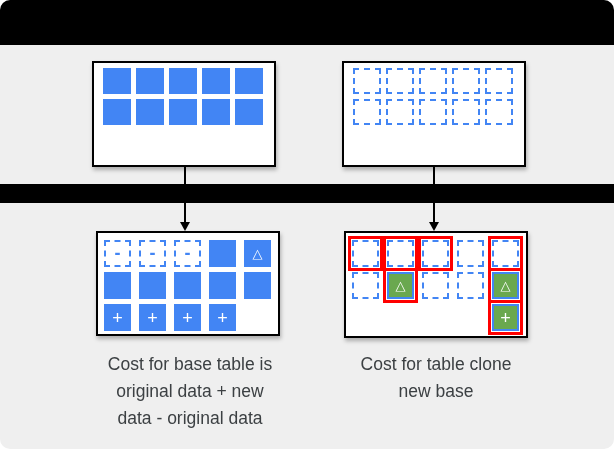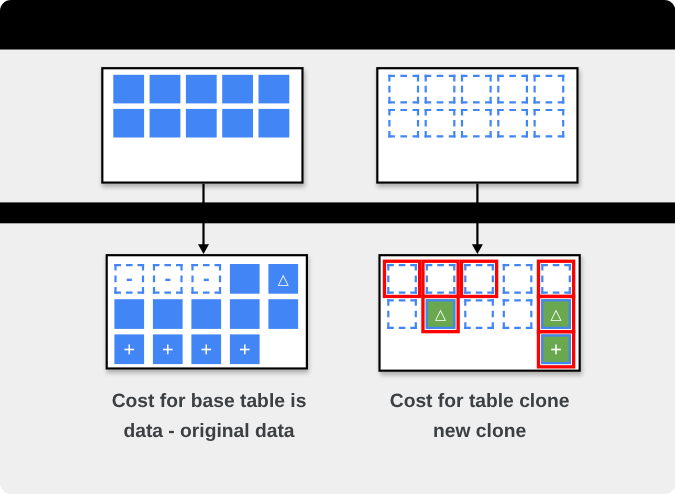--- a/index.html
+++ b/index.html
@@ -45,21 +45,21 @@
   .arrow-left{left:184px;}
   .arrow-right{left:433px;}
   .arrow .head{
     position:absolute;left:-4px;bottom:-8px;width:0;height:0;
     border-left:5px solid transparent;border-right:5px solid transparent;
     border-top:9px solid #000;
   }
 
   .caption{
     position:absolute;top:351px;width:220px;text-align:center;
-    color:#3C4043;font-size:17.5px;line-height:27px;font-weight:bold;
+    color:#3C4043;font-size:17.5px;line-height:27px;
   }
   .caption-left{left:80px;}
   .caption-right{left:326px;}
 </style>
 </head>
 <body>
 
 <div class="stage">
   <div class="card">
     <div class="topbar"></div>
@@ -159,21 +159,22 @@
           <div class="cell empty"></div>
           <div class="cell empty"></div>
           <div class="cell green red-frame">
             <span class="sym-white">+</span>
           </div>
         </div>
     </div>
 
     <div class="caption caption-left">
       <div>Cost for base table is</div>
+      <div>original data + new</div>
       <div>data - original data</div>
     </div>
 
     <div class="caption caption-right">
       <div>Cost for table clone</div>
-      <div>new clone</div>
+      <div>new base</div>
     </div>
   </div>
 </div>
 
 </body></html>

